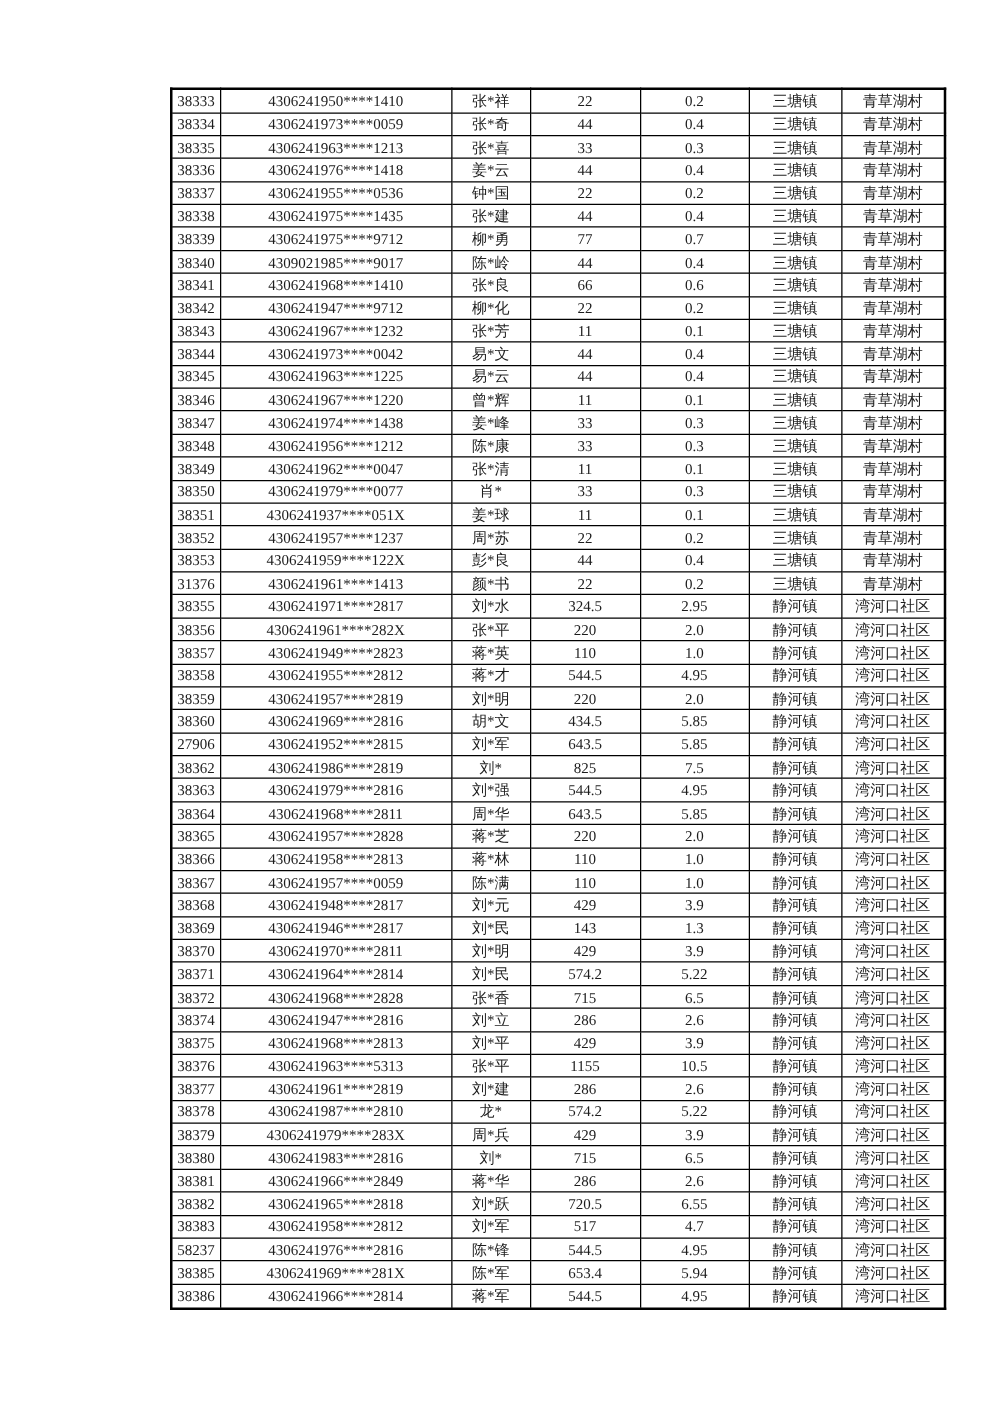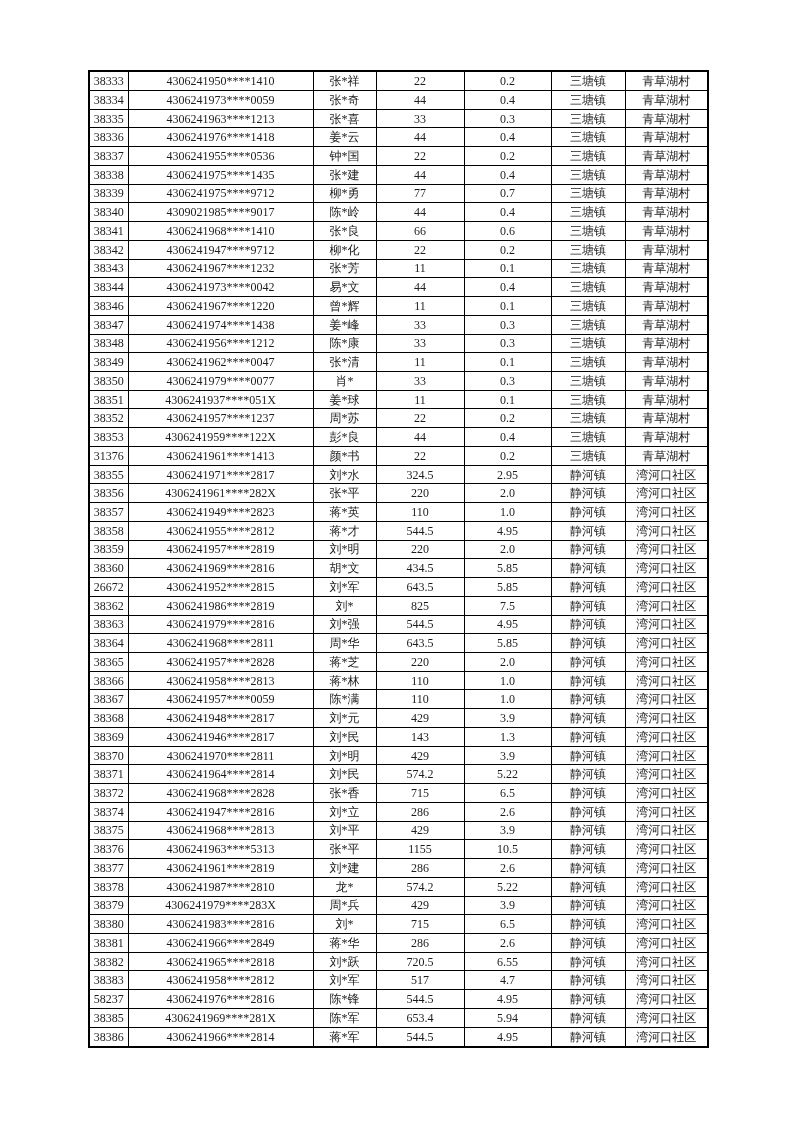--- a/index.html
+++ b/index.html
@@ -22,20 +22,21 @@
     top: 70px;
     width: 619px;
     height: 978px;
   }
   table.records {
     width: 100%;
     height: 100%;
     border-collapse: collapse;
     table-layout: fixed;
     border: 2px solid #000000;
+    margin-left: 48px;
   }
   table.records td {
     border: 1px solid #000000;
     font-size: 12px;
     line-height: 1;
     text-align: center;
     vertical-align: middle;
     padding: 0;
     white-space: nowrap;
     overflow: hidden;
@@ -160,20 +161,29 @@
           <tr>
             <td>38344</td>
             <td>4306241973****0042</td>
             <td>易*文</td>
             <td>44</td>
             <td>0.4</td>
             <td>三塘镇</td>
             <td>青草湖村</td>
           </tr>
           <tr>
+            <td>38345</td>
+            <td>4306241963****1225</td>
+            <td>易*云</td>
+            <td>44</td>
+            <td>0.4</td>
+            <td>三塘镇</td>
+            <td>青草湖村</td>
+          </tr>
+          <tr>
             <td>38346</td>
             <td>4306241967****1220</td>
             <td>曾*辉</td>
             <td>11</td>
             <td>0.1</td>
             <td>三塘镇</td>
             <td>青草湖村</td>
           </tr>
           <tr>
             <td>38347</td>
@@ -295,21 +305,21 @@
           <tr>
             <td>38360</td>
             <td>4306241969****2816</td>
             <td>胡*文</td>
             <td>434.5</td>
             <td>5.85</td>
             <td>静河镇</td>
             <td>湾河口社区</td>
           </tr>
           <tr>
-            <td>26672</td>
+            <td>27906</td>
             <td>4306241952****2815</td>
             <td>刘*军</td>
             <td>643.5</td>
             <td>5.85</td>
             <td>静河镇</td>
             <td>湾河口社区</td>
           </tr>
           <tr>
             <td>38362</td>
             <td>4306241986****2819</td>

